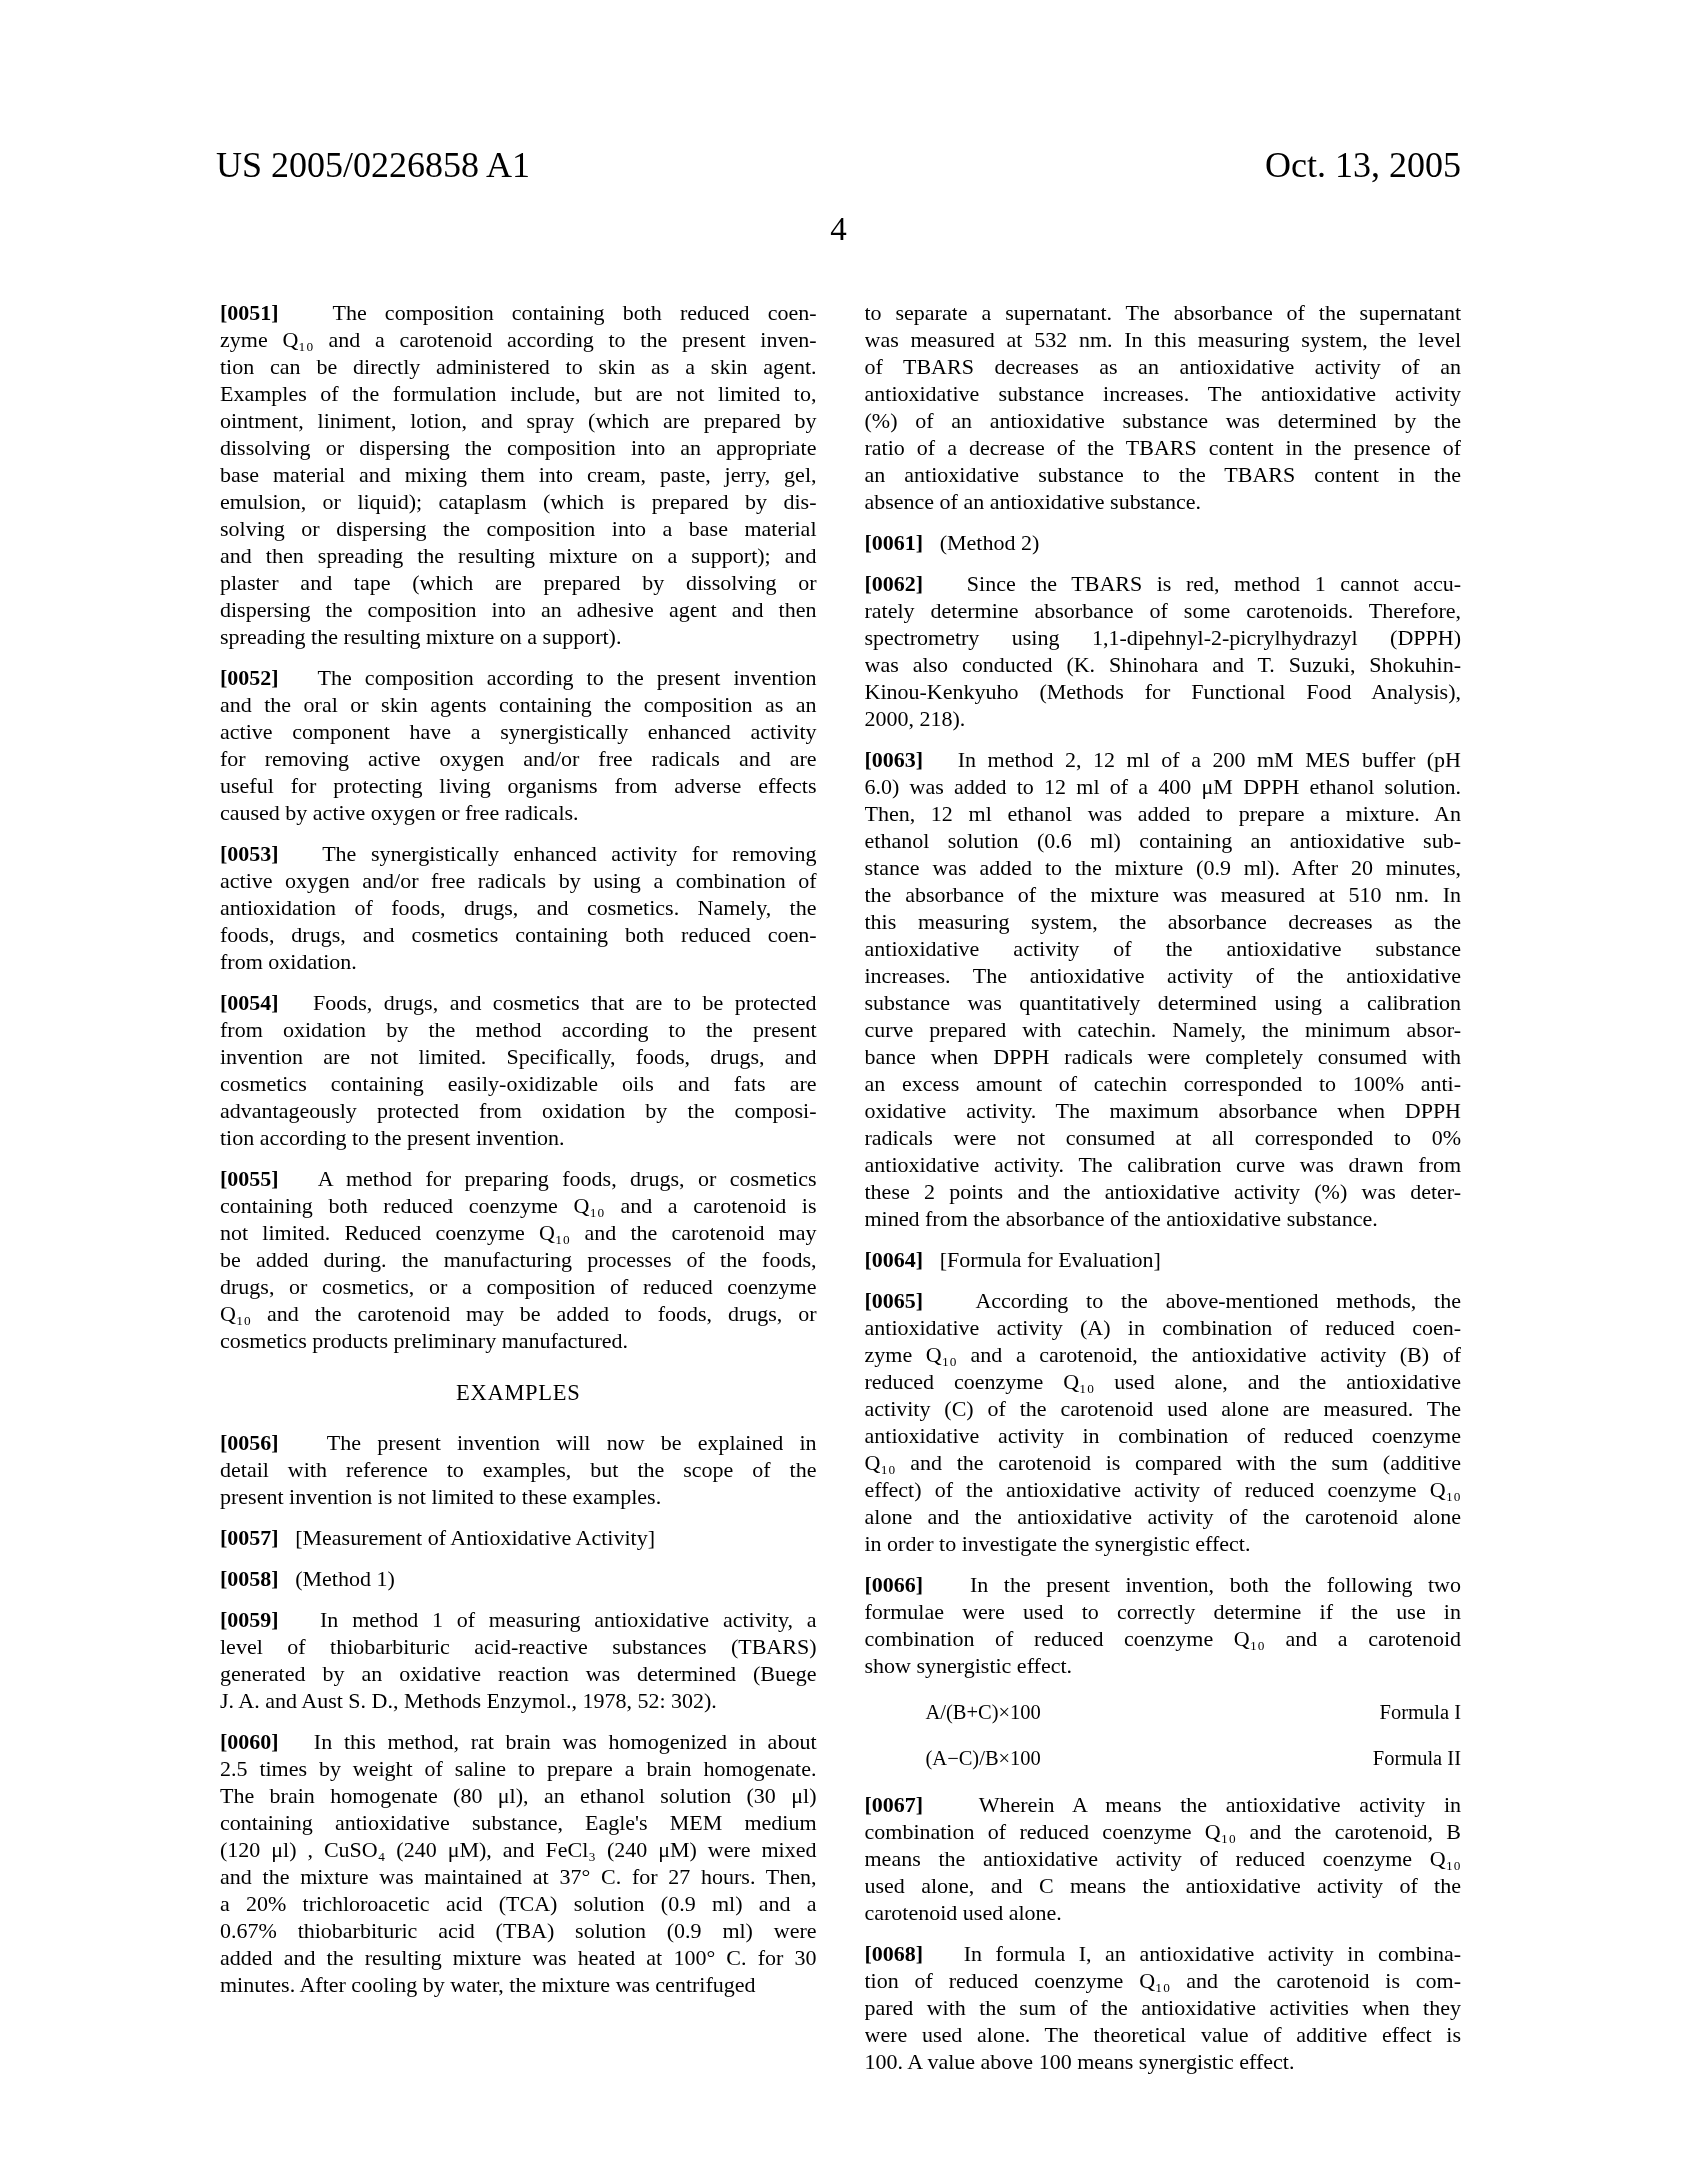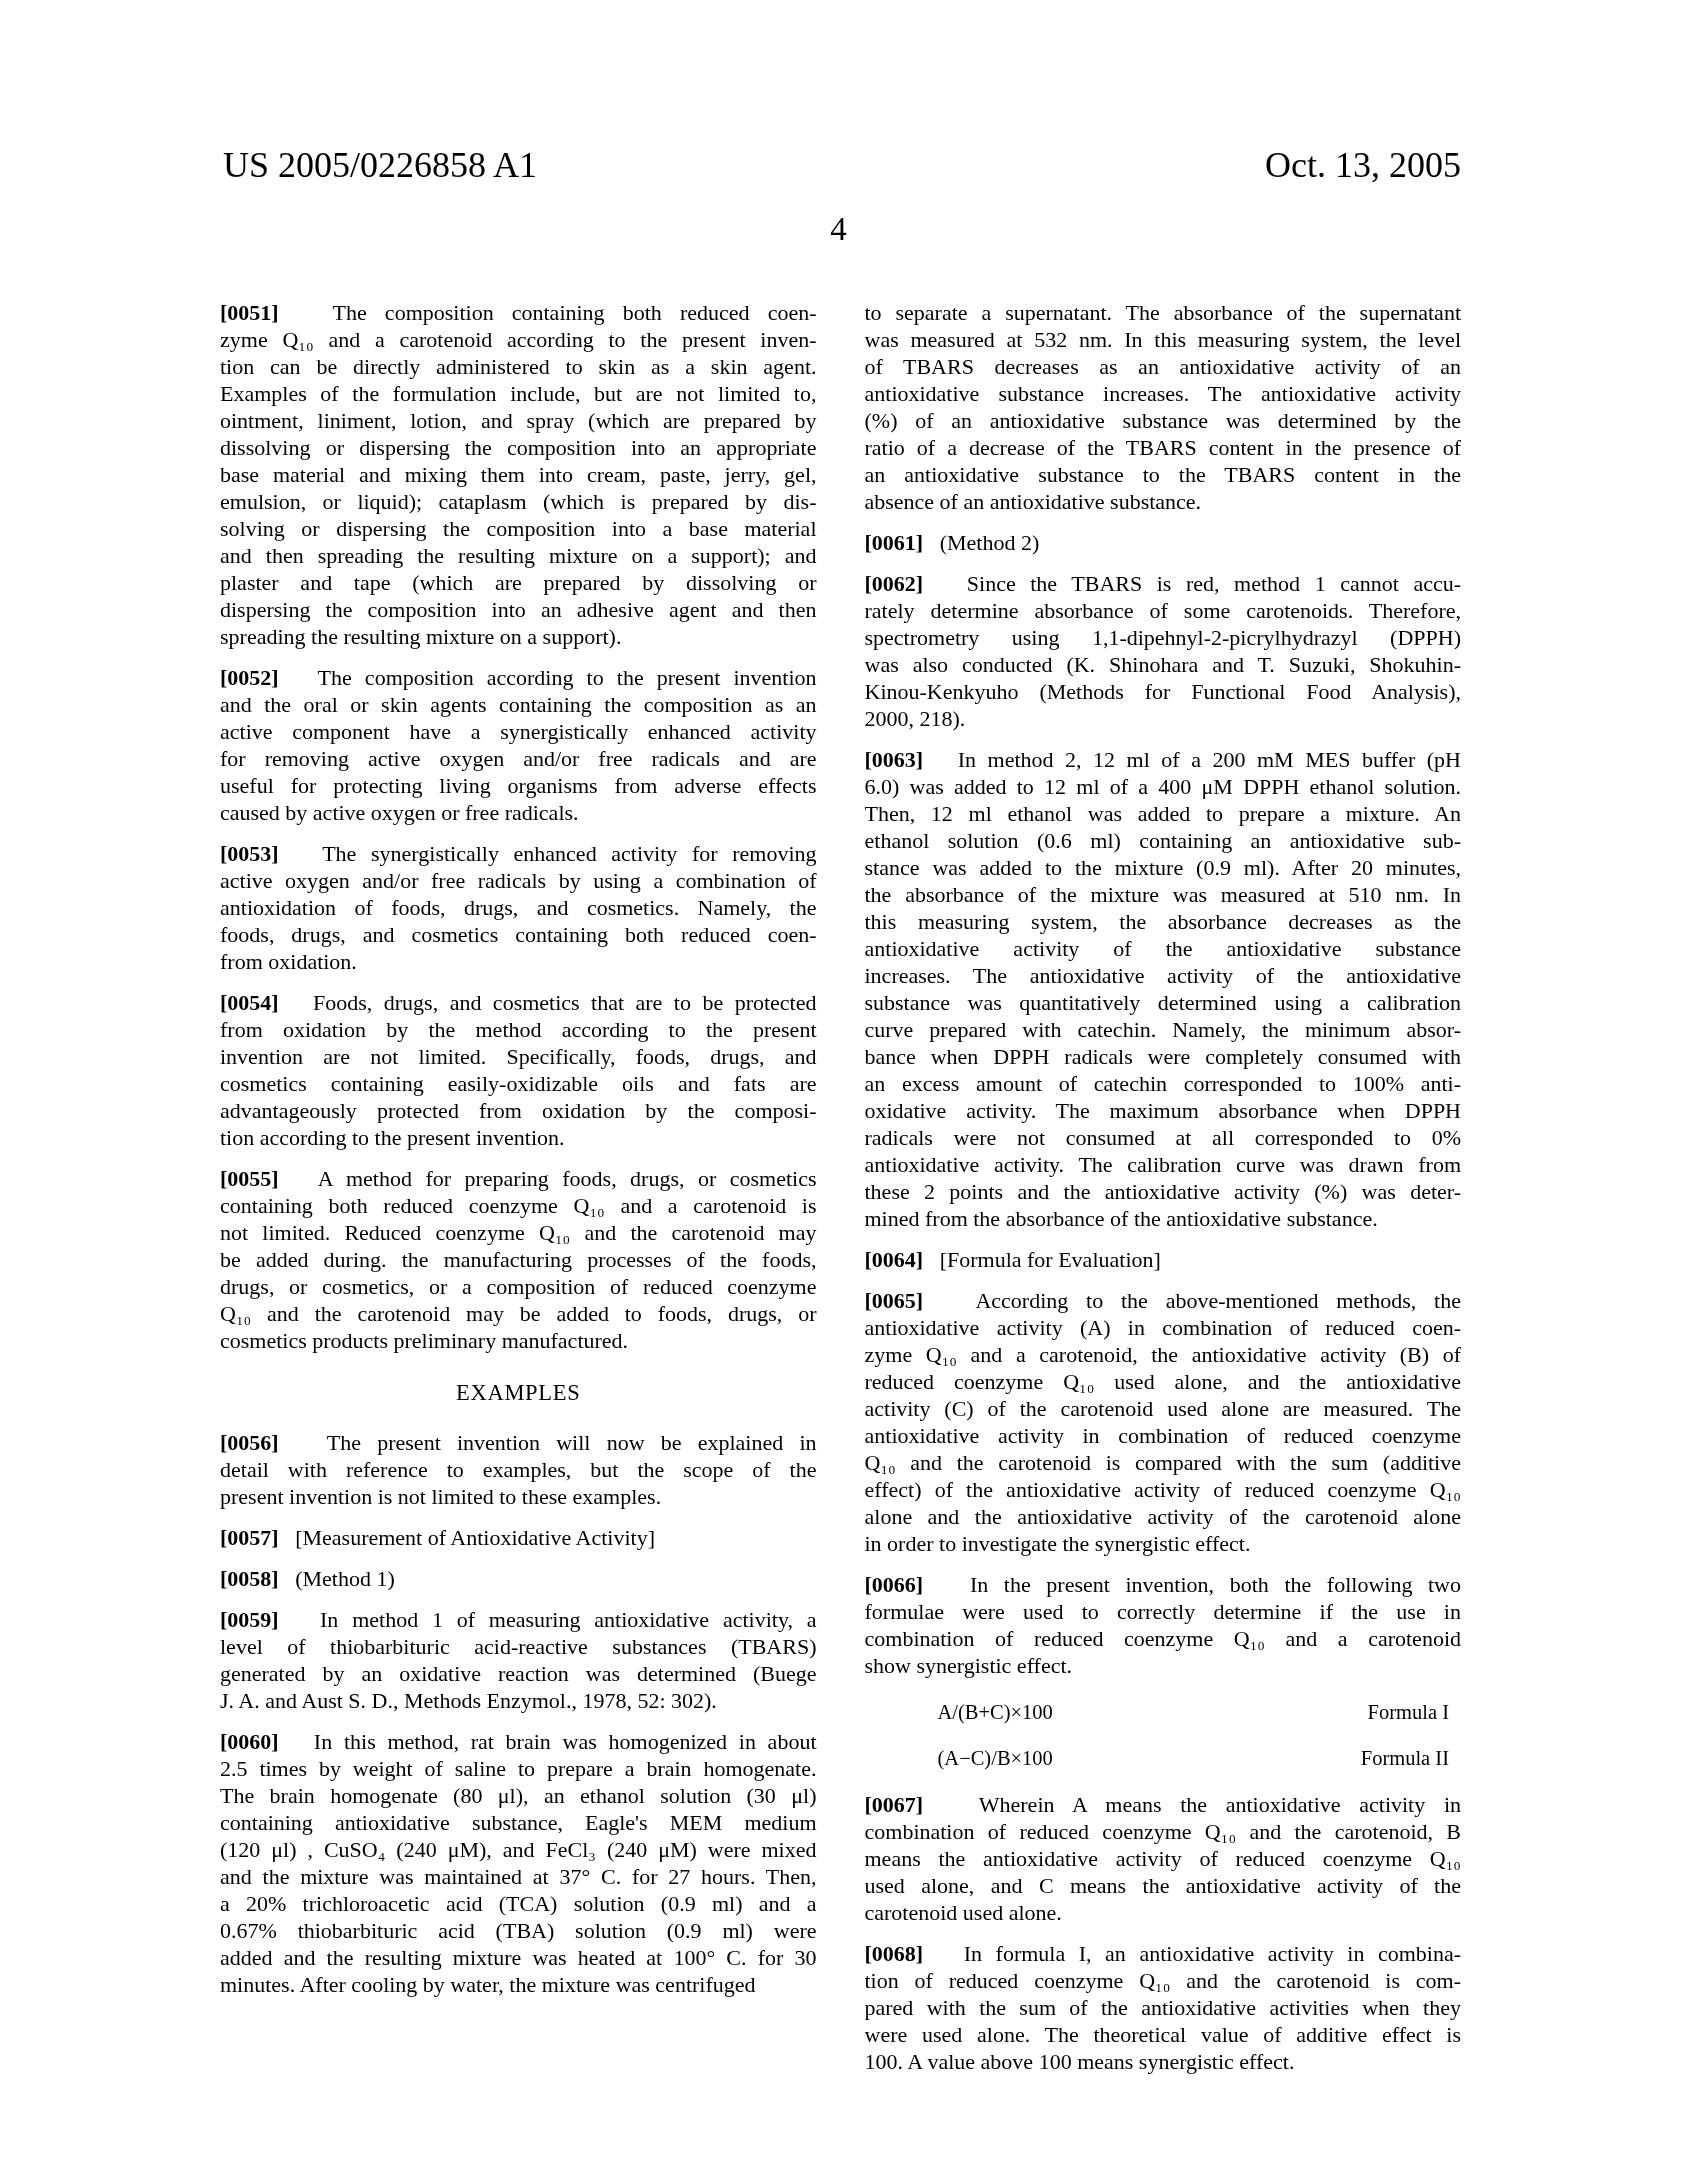--- a/index.html
+++ b/index.html
@@ -4,21 +4,21 @@
 <style>
   html,body{margin:0;padding:0;background:#ffffff;}
   .page{
     position:relative;
     width:1694px;height:2183px;
     background:#ffffff;color:#000000;
     font-family:"Liberation Serif","DejaVu Serif",serif;
     overflow:hidden;
   }
   .header{
-    position:absolute;top:147px;left:223px;right:233px;
+    position:absolute;top:147px;left:216px;right:233px;
     display:flex;justify-content:space-between;align-items:baseline;
     font-size:36px;line-height:1;
   }
   .pagenum{
     position:absolute;top:213px;left:216px;right:233px;
     text-align:center;font-size:33px;line-height:1;
   }
   .columns{
     position:absolute;top:299px;left:220px;right:233px;
     display:flex;gap:48px;
@@ -31,21 +31,21 @@
     white-space:pre-wrap;
   }
   .line.last{text-align-last:left;}
   .line b{font-weight:bold;}
   .heading{
     text-align:center;font-size:22.5px;line-height:27px;
     margin:25px 0 22.5px 0;letter-spacing:0.7px;
   }
   .formula{
     display:flex;justify-content:space-between;align-items:baseline;
-    padding-left:61px;margin:21px 12px;
+    padding-left:61px;margin:21px 0;
     font-size:20.5px;line-height:1.2;
   }
 </style>
 </head>
 <body>
 
 <div class="page">
   <div class="header">
     <span>US 2005/0226858 A1</span>
     <span>Oct. 13, 2005</span>

